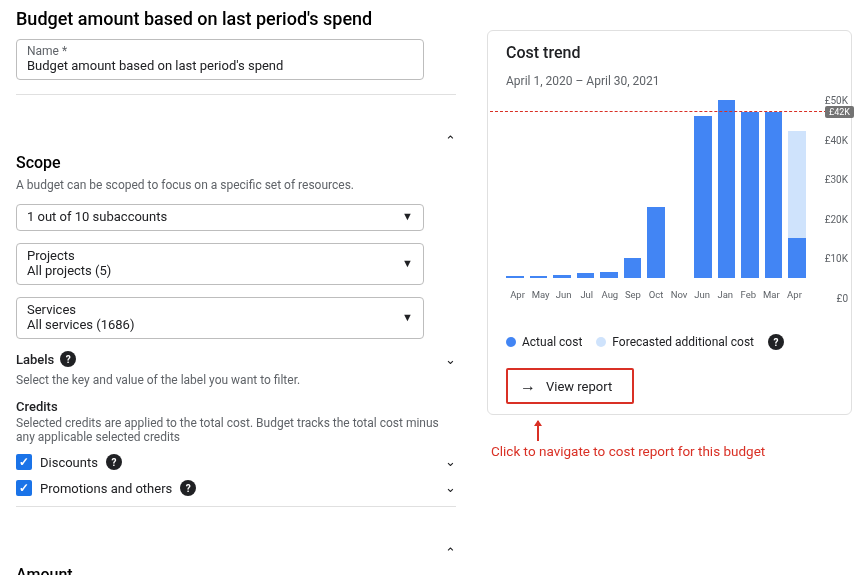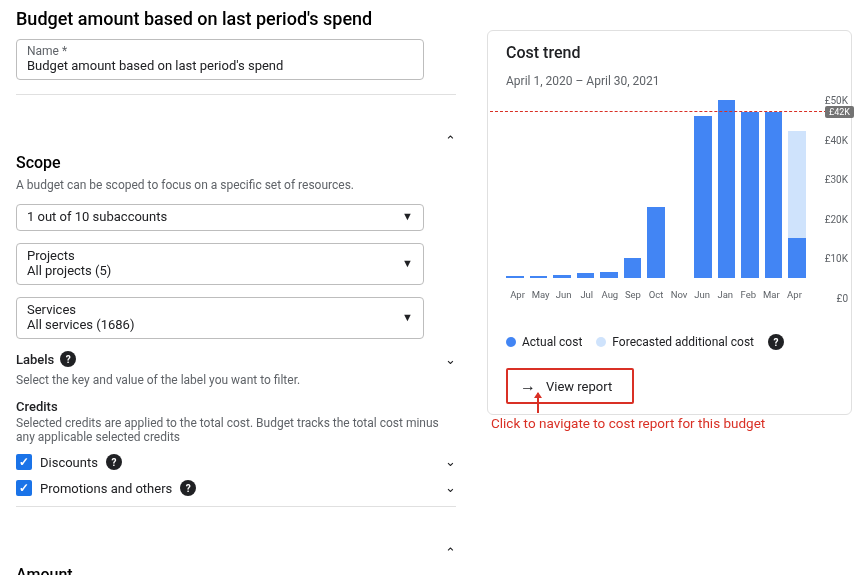--- a/index.html
+++ b/index.html
@@ -48,21 +48,21 @@
   .bar.fore .actual { position: absolute; bottom: 0; left: 0; right: 0; background: #4285f4; }
   .bar.skip { background: transparent; }
   .threshold { position: absolute; left: -16px; right: -8px; border-top: 1px dashed #d93025; }
   .badge { position: absolute; right: -22px; background: #737373; color: #fff; font-size: 9px; padding: 1px 4px; border-radius: 2px; transform: translateY(-50%); }
   .xaxis { position: absolute; bottom: 0; left: 0; width: 300px; display: flex; font-size: 9.5px; color: #5f6368; }
   .xaxis span { flex: 1; text-align: center; }
   .legend { display: flex; align-items: center; gap: 14px; font-size: 12px; padding: 4px 0 8px 0; }
   .legend .dot { width: 10px; height: 10px; border-radius: 50%; display: inline-block; }
   .legend .item { display: flex; align-items: center; gap: 6px; }
   .view-report { display: flex; align-items: center; gap: 10px; margin-top: 10px; padding: 8px 12px; border: 2px solid #d93025; border-radius: 2px; width: 128px; font-size: 13px; cursor: pointer; }
-  .annot { color: #d93025; font-size: 13.5px; margin-left: 4px; position: relative; }
+  .annot { color: #d93025; font-size: 13.5px; margin-top: 28px; margin-left: 4px; position: relative; }
   .annot-arrow { position: absolute; top: -22px; left: 46px; width: 2px; height: 20px; background: #d93025; }
   .annot-arrow::before { content: ""; position: absolute; top: -1px; left: -3px; border-left: 4px solid transparent; border-right: 4px solid transparent; border-bottom: 6px solid #d93025; }
   .chev { font-size: 13px; }
   .arrow-icon { font-size: 16px; line-height: 1; }
 </style>
 </head>
 <body>
 
 <div class="page">
   <div class="left">

